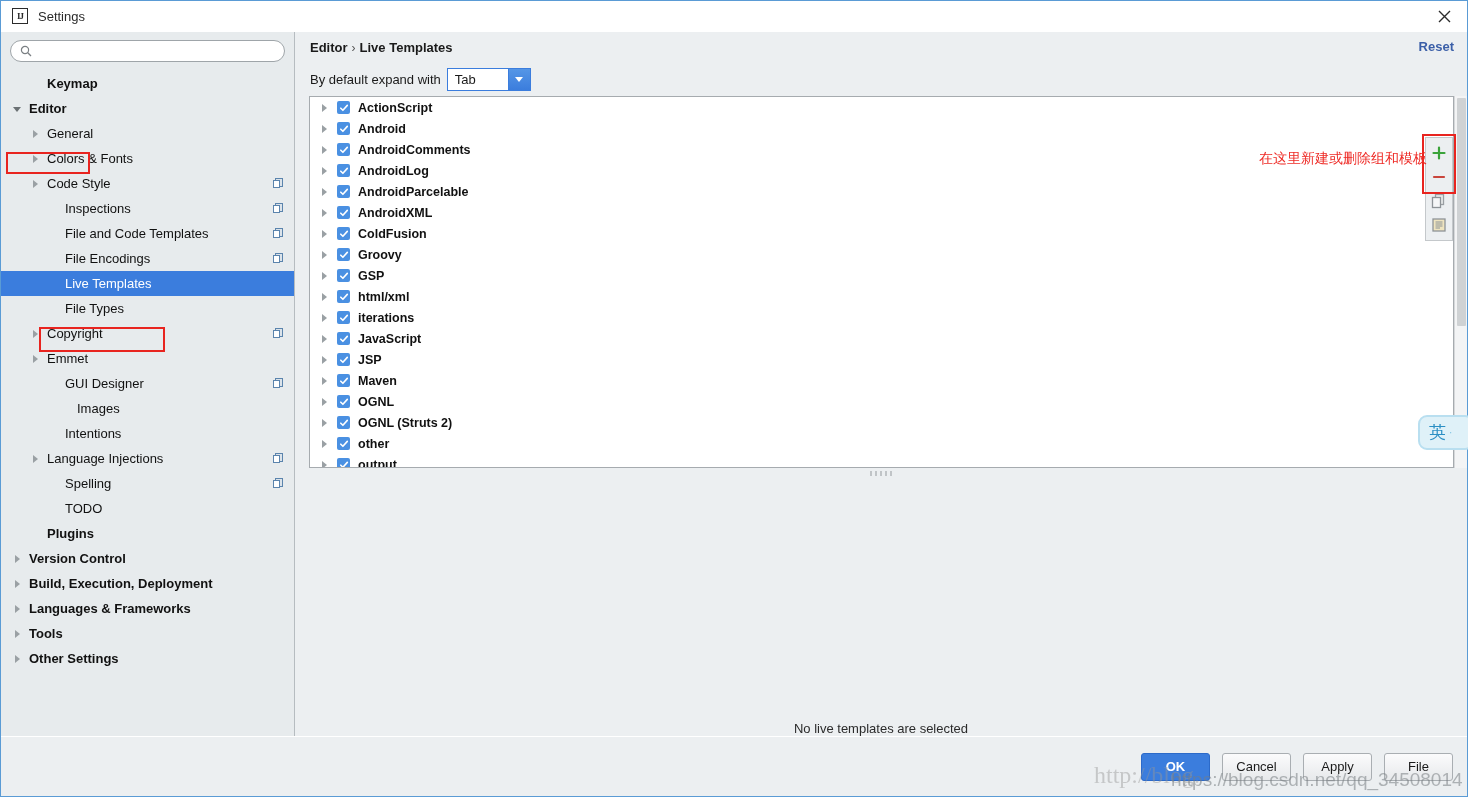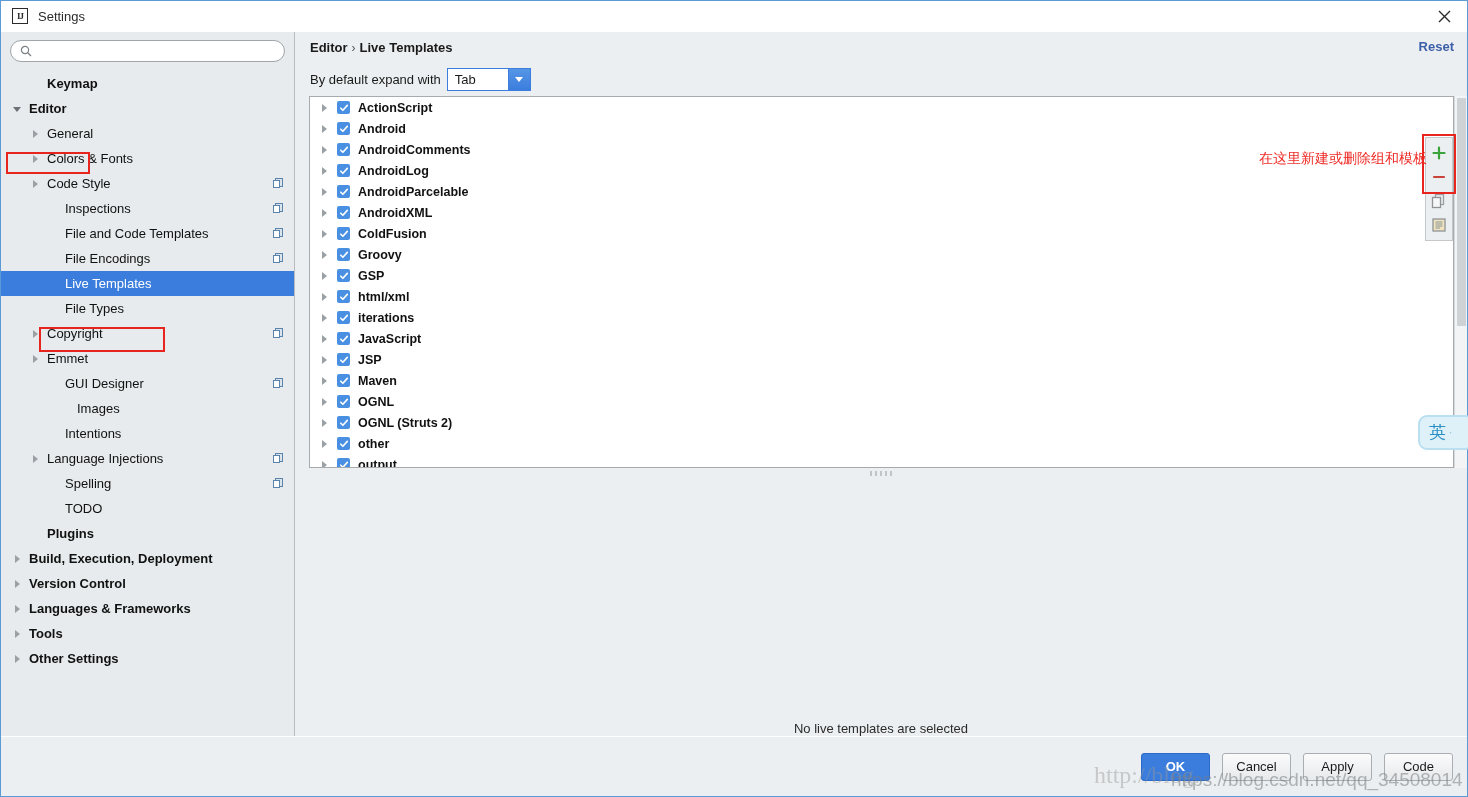--- a/index.html
+++ b/index.html
@@ -387,25 +387,25 @@
           <div class="trow" style="padding-left: 46px;">
             <span class="arrow"></span>
             <span class="tlabel" style="margin-left: 5px;">TODO</span>
           </div>
           <div class="trow" style="padding-left: 28px;">
             <span class="arrow"></span>
             <span class="tlabel b" style="margin-left: 5px;">Plugins</span>
           </div>
           <div class="trow" style="padding-left: 10px;">
             <span class="arrow c"></span>
+            <span class="tlabel b" style="margin-left: 5px;">Version Control</span>
+          </div>
+          <div class="trow" style="padding-left: 10px;">
+            <span class="arrow c"></span>
             <span class="tlabel b" style="margin-left: 5px;">Build, Execution, Deployment</span>
-          </div>
-          <div class="trow" style="padding-left: 10px;">
-            <span class="arrow c"></span>
-            <span class="tlabel b" style="margin-left: 5px;">Version Control</span>
           </div>
           <div class="trow" style="padding-left: 10px;">
             <span class="arrow c"></span>
             <span class="tlabel b" style="margin-left: 5px;">Languages &amp; Frameworks</span>
           </div>
           <div class="trow" style="padding-left: 10px;">
             <span class="arrow c"></span>
             <span class="tlabel b" style="margin-left: 5px;">Tools</span>
           </div>
           <div class="trow" style="padding-left: 10px;">
@@ -647,21 +647,21 @@
       <div class="redbox" style="right:11px; top:102px; width:34px; height:60px;"></div>
 
       <div id="annotation-text">在这里新建或删除组和模板</div>
     </div>
   </div>
 
   <div id="footer">
     <button class="fbtn primary">OK</button>
     <button class="fbtn">Cancel</button>
     <button class="fbtn">Apply</button>
-    <button class="fbtn">Code</button>
+    <button class="fbtn">File</button>
   </div>
 </div>
 
 <div id="ime-float">
   <span>英</span>
   <span class="dotsmall">·</span>
 </div>
 
 <div class="watermark" id="wm1">http://blog.</div>
 <div class="watermark" id="wm2">https://blog.csdn.net/qq_34508014</div>

